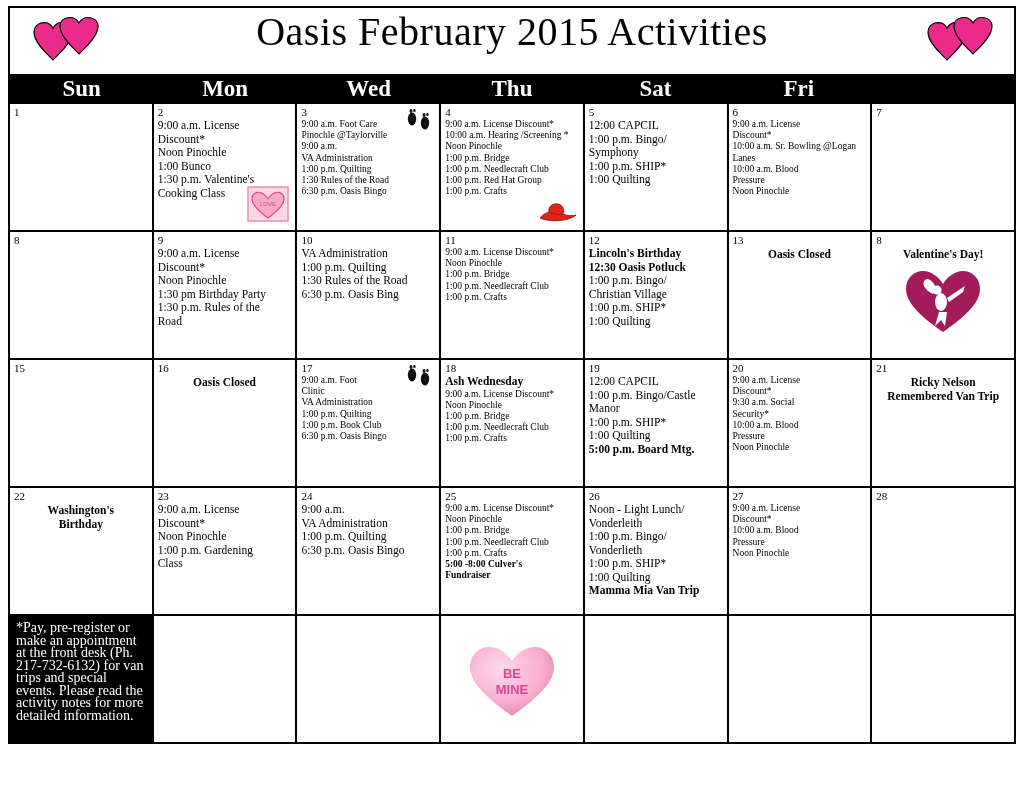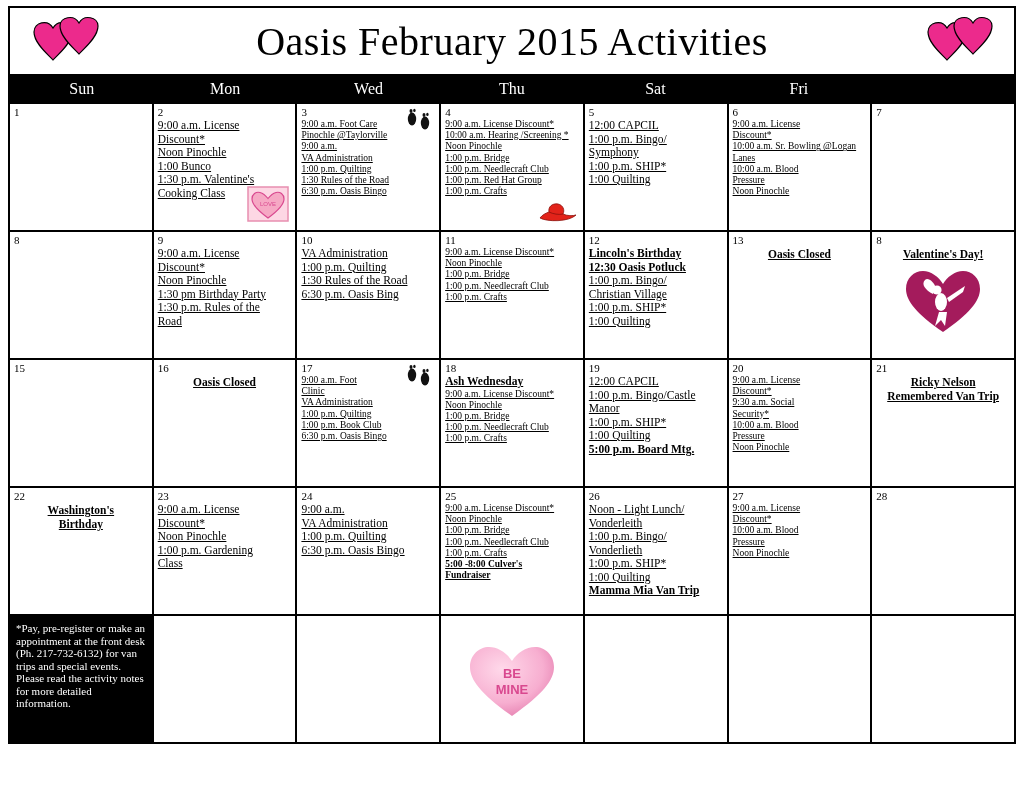--- a/index.html
+++ b/index.html
@@ -22,21 +22,21 @@
     padding: 6px 8px 8px 8px;
   }
 
   
   .titlebar {
     position: relative;
     height: 70px;
     border: 2px solid #000;
     box-sizing: border-box;
     display: flex;
-    align-items: center;
+    align-items: flex-start;
     justify-content: center;
     background: #fff;
   }
   .title-text {
     font-family: "Liberation Serif", serif;
     font-size: 40px;
     letter-spacing: 0.5px;
     white-space: nowrap;
   }
   .hearts {
@@ -55,22 +55,22 @@
     background: #000;
     color: #fff;
     border-left: 2px solid #000;
     border-right: 2px solid #000;
     height: 26px;
   }
   .dayheader div {
     display: flex;
     align-items: center;
     justify-content: center;
-    font-size: 16px;
-    font-weight: normal;
+    font-size: 23px;
+    font-weight: bold;
     font-family: "Liberation Serif", serif;
   }
 
   
   .grid {
     display: grid;
     grid-template-columns: repeat(7, 1fr);
     grid-auto-rows: 128px;
     border-left: 2px solid #000;
     border-top: 2px solid #000;
@@ -84,21 +84,20 @@
     padding: 2px 4px 2px 4px;
     overflow: hidden;
   }
   .daynum {
     font-size: 11px;
     font-family: "Liberation Serif", serif;
     line-height: 12px;
   }
   .events {
     margin-top: 1px;
-    text-decoration: underline;
   }
   .ev {
     font-size: 9.5px;
     line-height: 11.2px;
     font-family: "Liberation Serif", serif;
     white-space: pre-line;
   }
   .ev.big {
     font-size: 11.5px;
     line-height: 13.5px;
@@ -109,21 +108,21 @@
   }
   .cell.centered .ev {
     text-align: center;
   }
 
   
   .grid .cell.note-row { }
   .notes {
     background: #000;
     color: #fff;
-    font-size: 11px;
+    font-size: 14px;
     line-height: 12.5px;
     font-family: "Liberation Serif", serif;
     padding: 6px 6px 6px 6px;
     height: 100%;
     box-sizing: border-box;
   }
 
   
   .feet {
     position: absolute;

